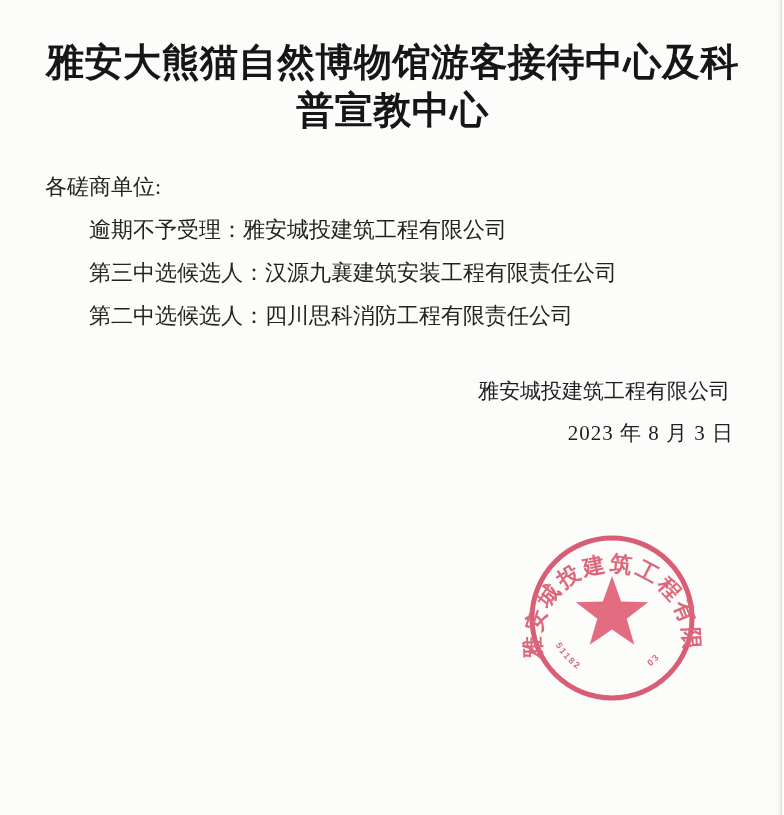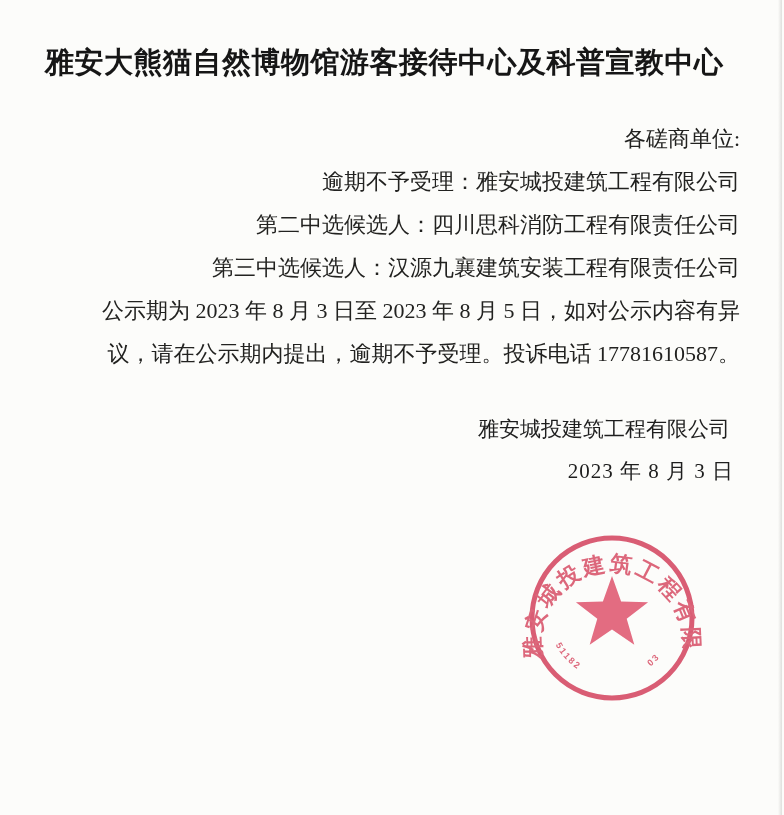--- a/index.html
+++ b/index.html
@@ -17,36 +17,37 @@
 
   .content {
     position: absolute;
     left: 45px;
     right: 44px;
     top: 0;
   }
 
   .doc-title {
     margin-top: 38px;
+    text-align: center;
     font-family: "Liberation Sans", "DejaVu Sans", sans-serif;
     font-weight: 700;
-    font-size: 29px;
+    font-size: 38px;
     line-height: 48px;
     color: #161616;
     letter-spacing: 0.5px;
   }
 
   .body-text {
     margin-top: 31px;
     font-size: 22px;
     line-height: 43px;
     color: #222220;
   }
 
-  .body-text p { margin: 0; text-align: right; }
+  .body-text p { margin: 0; }
 
   .para {
     text-indent: 2em;
     text-align: justify;
   }
 
   .candidate { text-indent: 2em; }
 
   .signature-block {
     margin-top: 33px;
@@ -101,24 +102,23 @@
   <div class="content">
 
     <div class="doc-title">
       <div>雅安大熊猫自然博物馆游客接待中心及科普宣教中心</div>
     </div>
 
     <div class="body-text">
       <p class="salutation">各磋商单位:</p>
 
       <p class="candidate"><span>逾期不予受理：</span><span>雅安城投建筑工程有限公司</span></p>
+      <p class="candidate"><span>第三中选候选人：</span><span>汉源九襄建筑安装工程有限责任公司</span></p>
       <p class="candidate"><span>第二中选候选人：</span><span>四川思科消防工程有限责任公司</span></p>
-      <p class="candidate"><span>第三中选候选人：</span><span>汉源九襄建筑安装工程有限责任公司</span></p>
 
-      <p class="para">公示期为 2023 年 8 月 3 日至 2023 年 8 月 5 日，如对公示内容有异议，请在公示期内提出，逾期不予受理。投诉电话 17781610587。</p>
     </div>
 
     <div class="signature-block">
       <div class="signature-company">雅安城投建筑工程有限公司</div>
       <div class="signature-date">2023 年 8 月 3 日</div>
     </div>
 
   </div>
 
   <svg class="seal" viewBox="0 0 190 190" aria-hidden="true">

